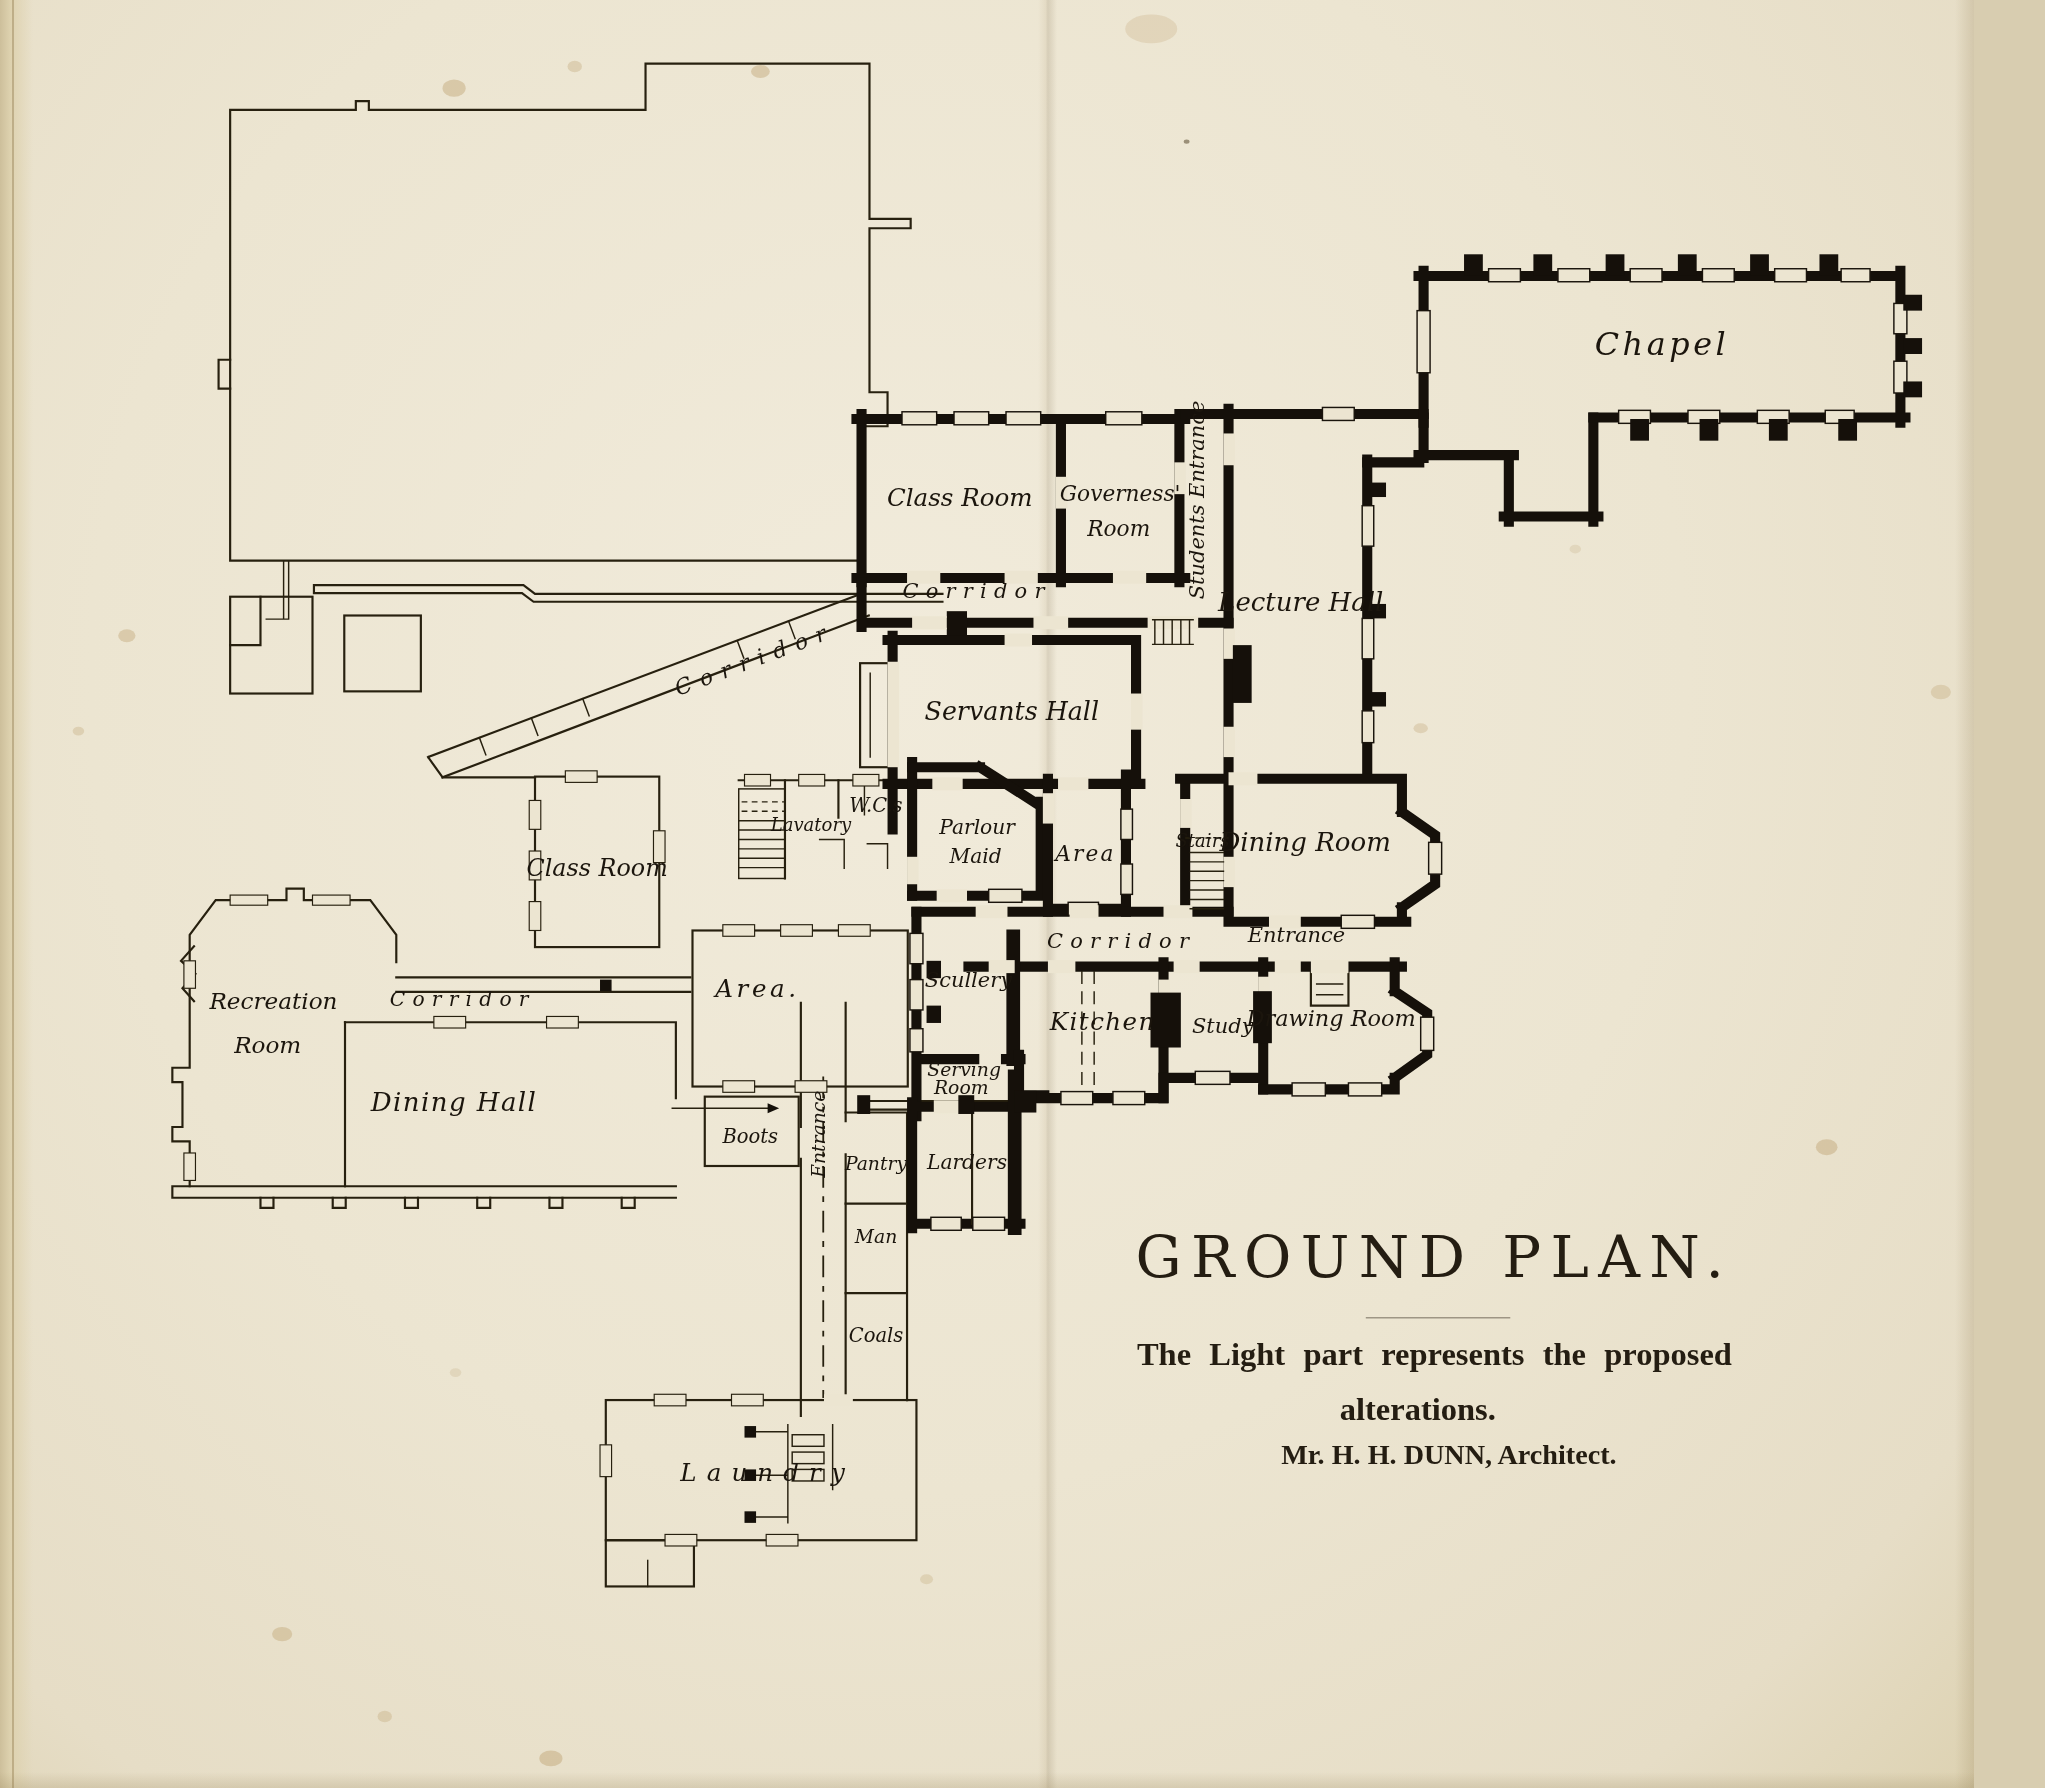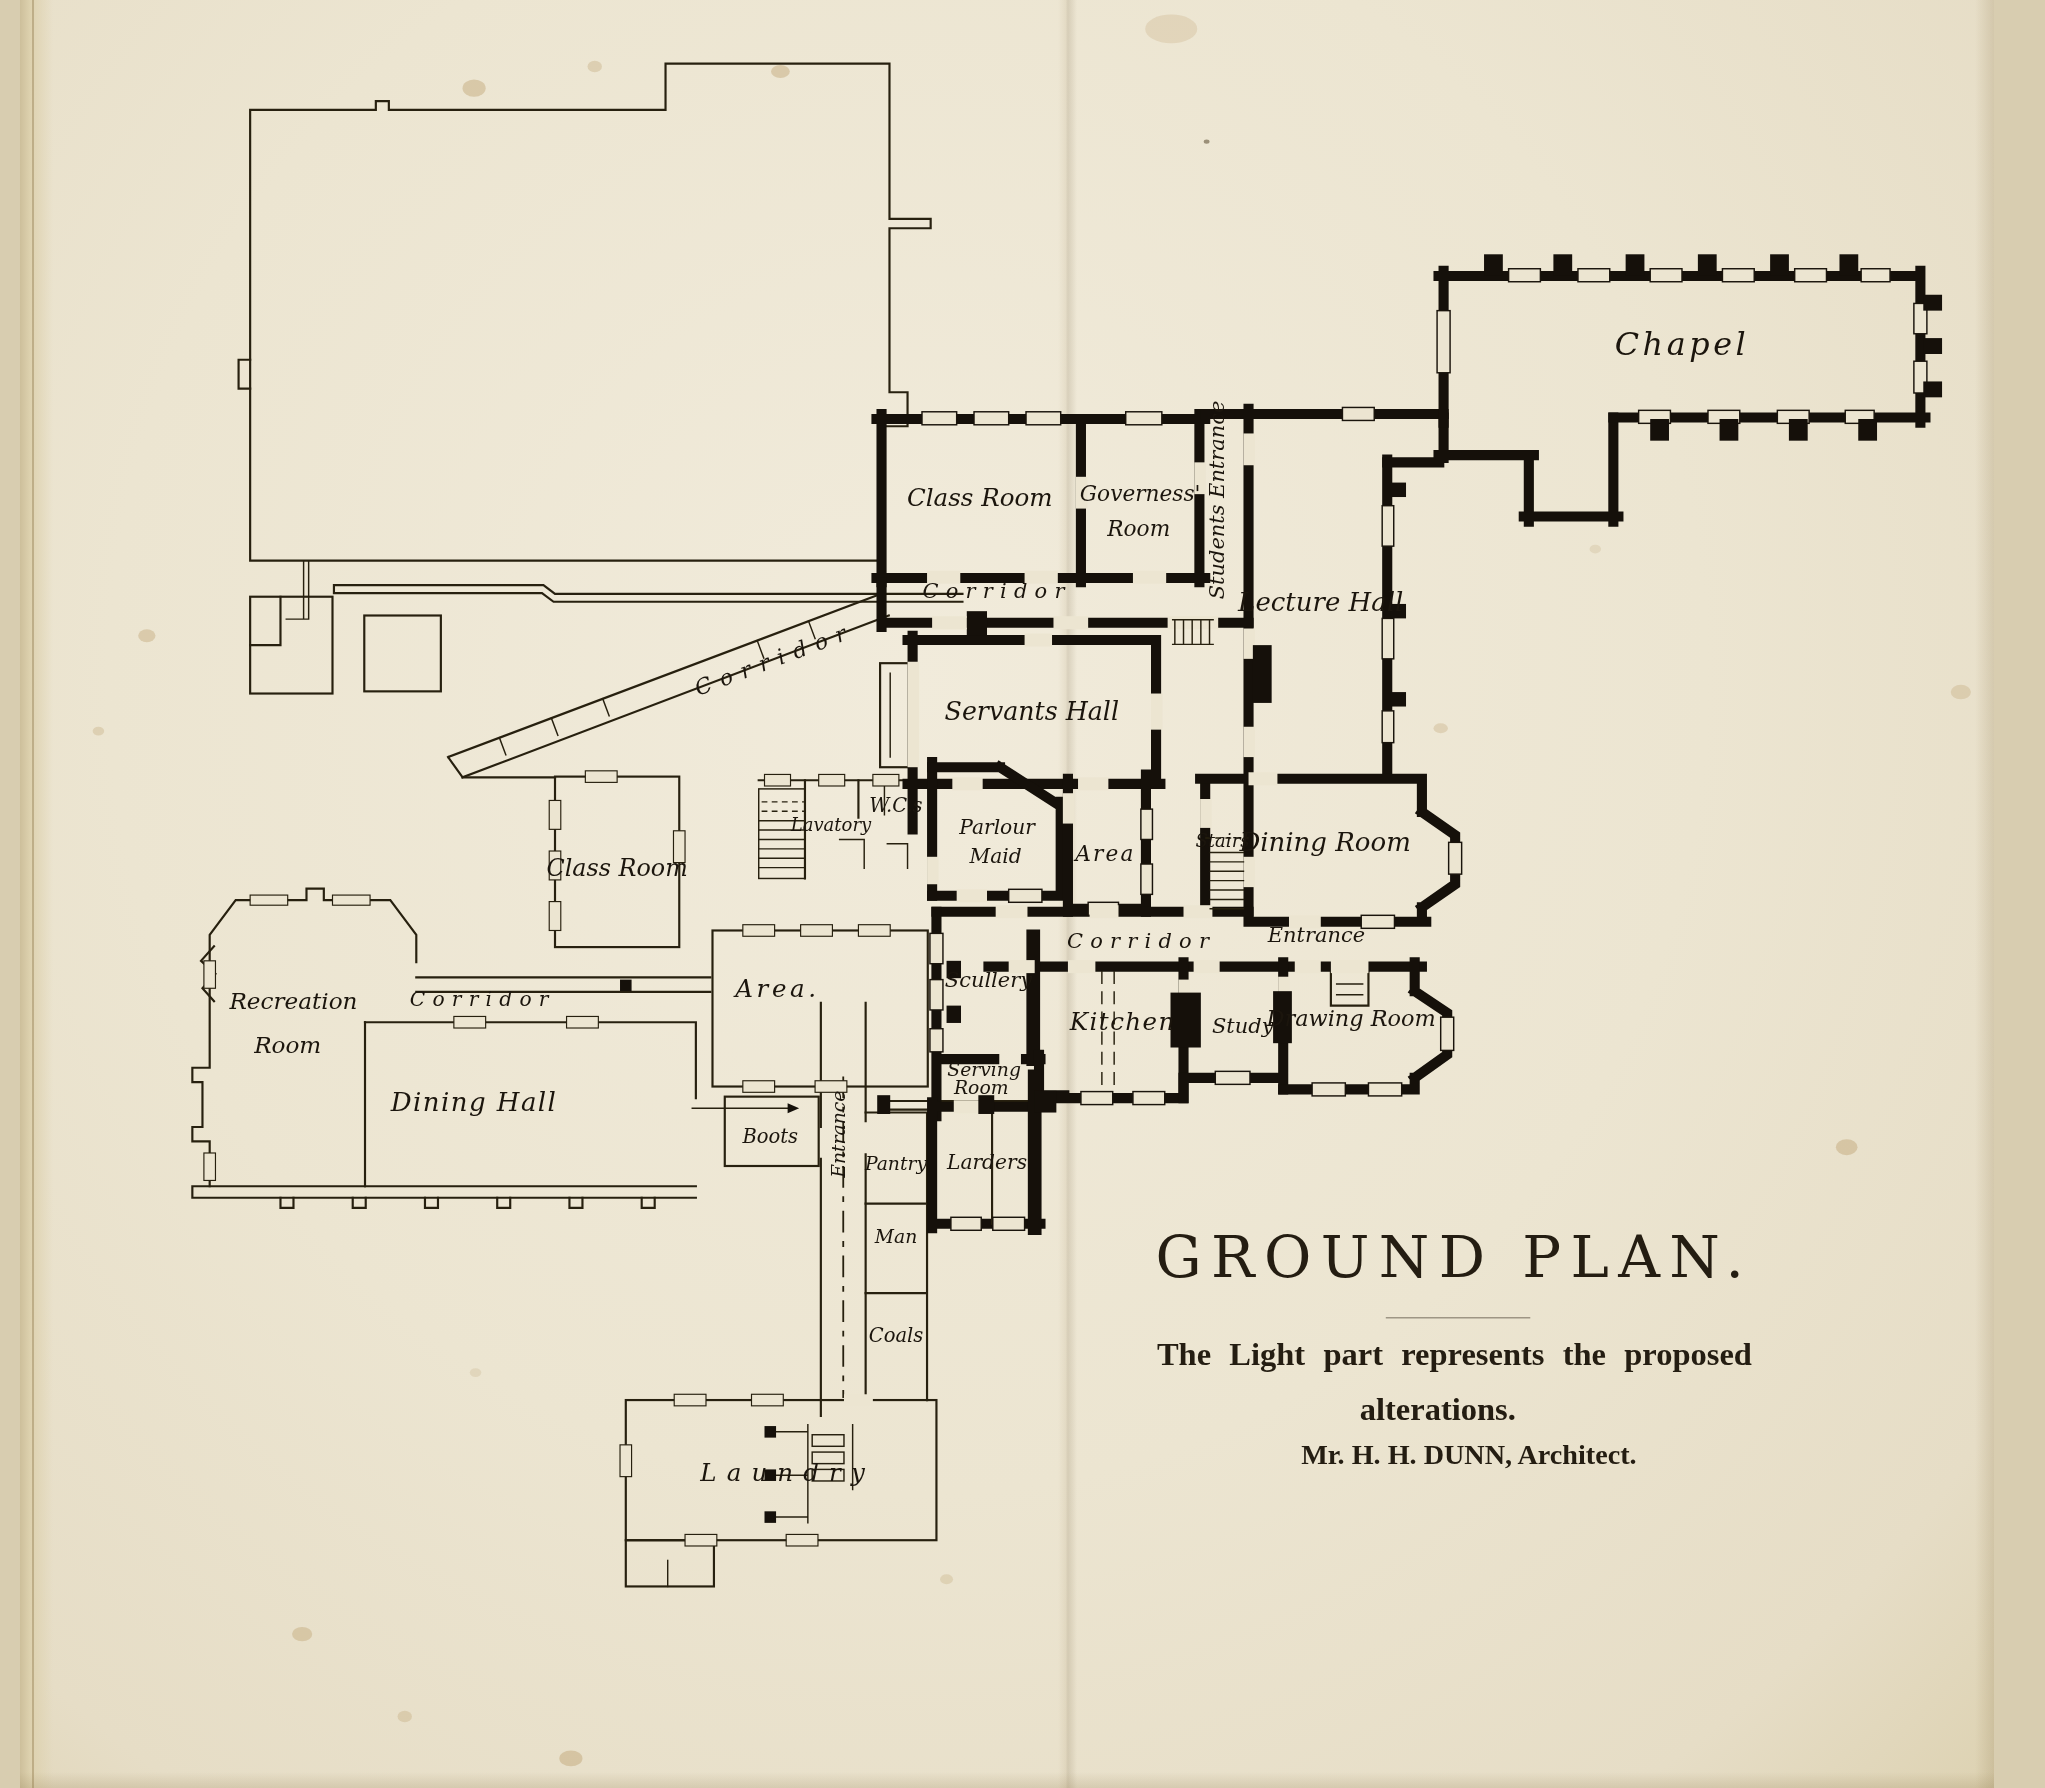--- a/index.html
+++ b/index.html
@@ -1,18 +1,18 @@
 <!DOCTYPE html>
 <html style="font-size:11.6px"><head>
 <meta charset="utf-8">
 <style>
   html,body{margin:0;padding:0;}
   body{width:2046px;height:1788px;background:#d8cdb0;font-family:"Liberation Serif",serif;}
   .page{position:relative;width:1974px;height:1788px;overflow:hidden;
-        background:radial-gradient(ellipse at 45% 38%, #f1ebdb 0%, #ece5d1 52%, #e6ddc6 85%, #ddd2b2 100%);margin-left:20px;}
+        background:radial-gradient(ellipse at 45% 38%, #f1ebdb 0%, #ece5d1 52%, #e6ddc6 85%, #ddd2b2 100%);}
   .edge-left{position:absolute;left:0;top:0;width:33px;height:100%;
         background:linear-gradient(90deg,#cdbf9b 0%, #ddd1ae 30%, rgba(236,229,209,0) 100%);}
   .edge-left-line{position:absolute;left:11.6px;top:0;width:2.2px;height:100%;background:rgba(150,128,85,.45);}
   .fold{position:absolute;left:1038px;top:0;width:19px;height:100%;
         background:linear-gradient(90deg,rgba(0,0,0,0) 0%, rgba(146,120,72,.10) 40%, rgba(96,76,40,.16) 52%, rgba(0,0,0,0) 100%);}
   .edge-right{position:absolute;right:0;top:0;width:19px;height:100%;
         background:linear-gradient(270deg,rgba(140,118,72,.22), rgba(0,0,0,0));}
   .edge-bottom{position:absolute;left:0;bottom:0;width:100%;height:16px;
         background:linear-gradient(0deg,rgba(140,118,72,.20), rgba(0,0,0,0));}
   svg{position:absolute;left:0;top:0;}

